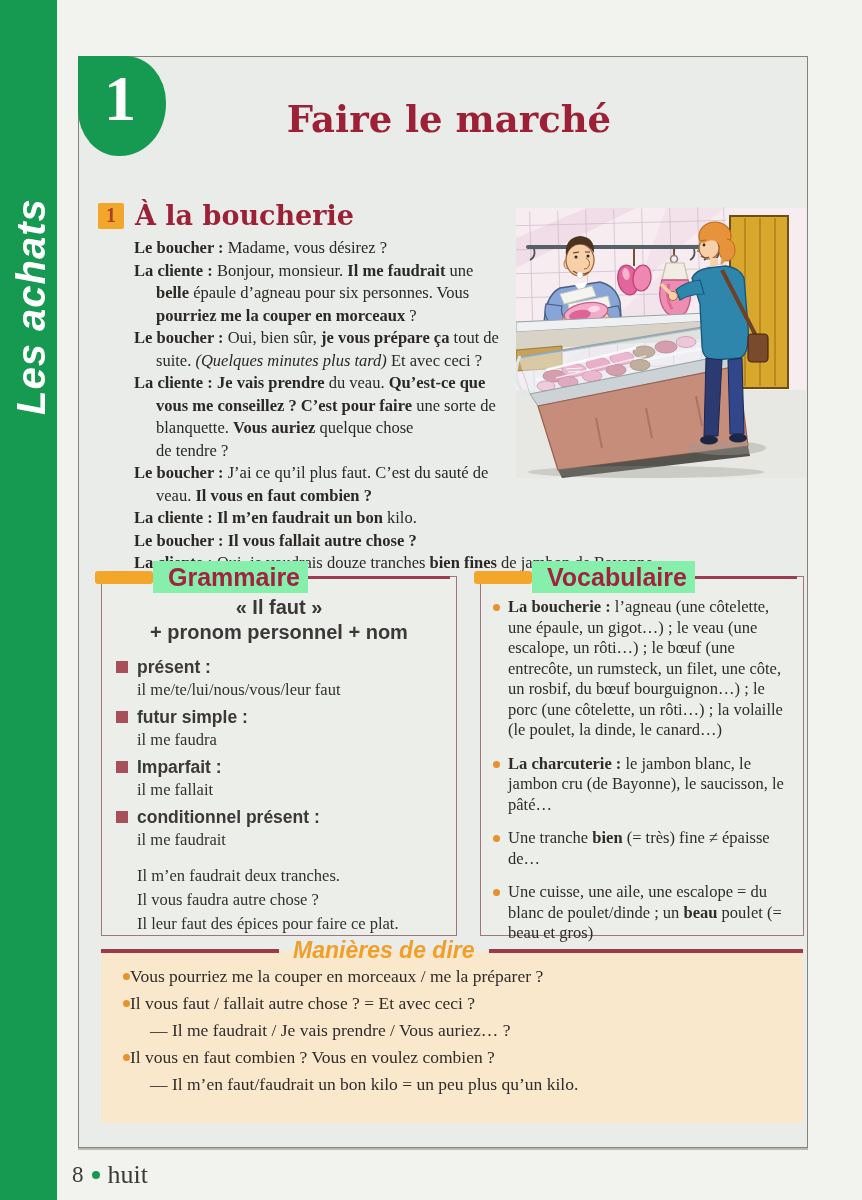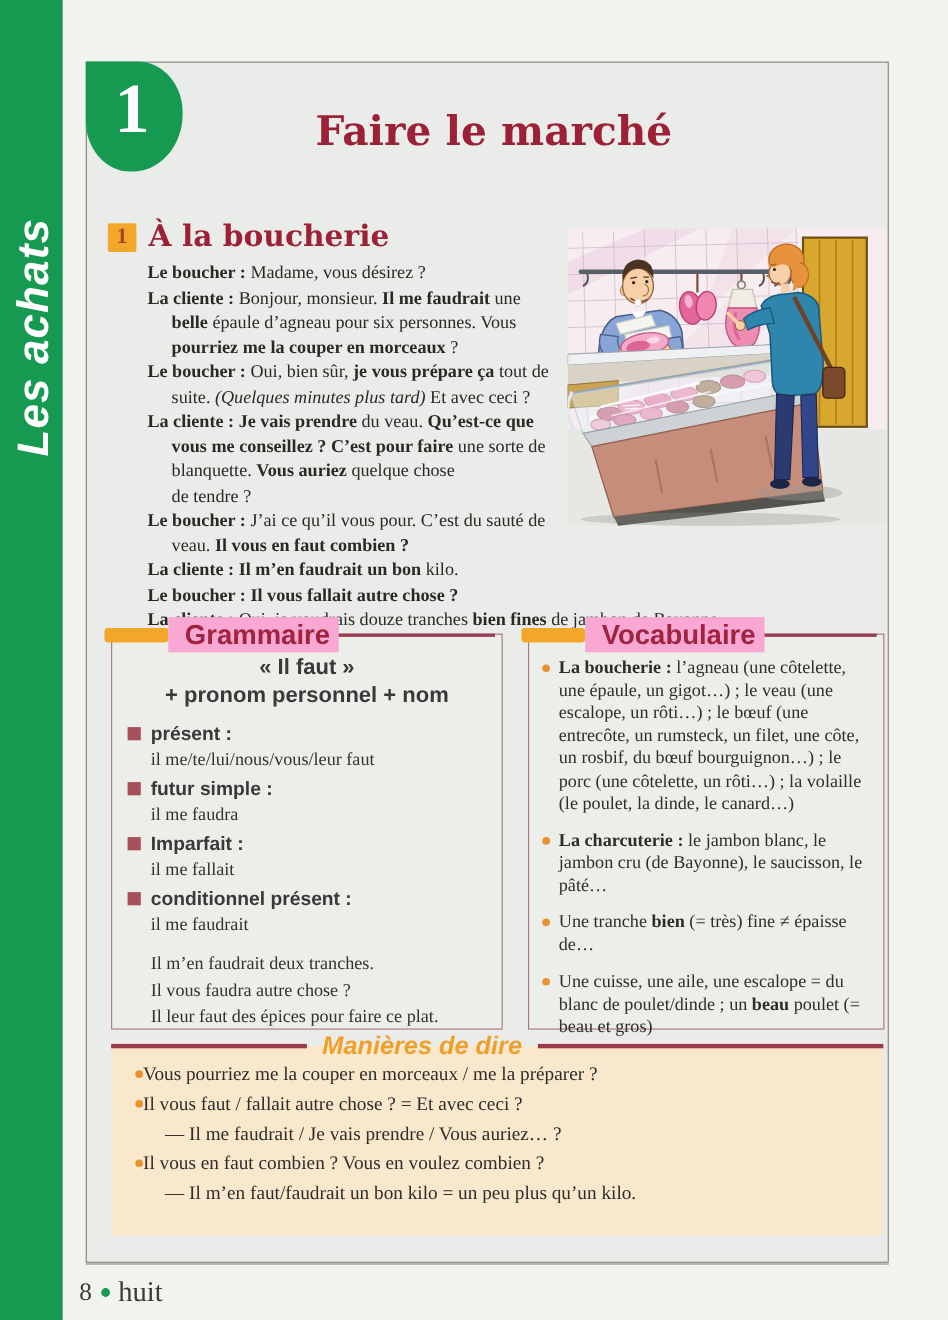--- a/index.html
+++ b/index.html
@@ -29,21 +29,21 @@
   .i{font-style:italic;}
 
   .illustration{position:absolute;left:437px;top:150px;width:290px;height:272px;}
 
   
   .panel{position:absolute;background:#eceee9;border:1.5px solid #a3747e;box-sizing:border-box;}
   .grammaire{left:22px;top:519px;width:356px;height:360px;}
   .vocab{left:401px;top:519px;width:324px;height:360px;}
   .panel-head{position:absolute;top:-16px;left:-7px;right:6px;display:flex;align-items:center;height:32px;}
   .orange-bar{width:58px;height:13px;background:#f2a62a;border-radius:3px;flex:none;}
-  .panel-title{font-family:"Liberation Sans",sans-serif;font-weight:bold;font-size:25px;color:#a02440;padding:0 8px 0 15px;background:#f9a8d4;line-height:32px;}
+  .panel-title{font-family:"Liberation Sans",sans-serif;font-weight:bold;font-size:25px;color:#a02440;padding:0 8px 0 15px;background:#86efac;line-height:32px;}
   .panel-head::after{content:"";flex:1;height:3px;background:#9b3e51;}
 
   .gram-sub{margin-top:18px;text-align:center;font-family:"Liberation Sans",sans-serif;font-weight:bold;font-size:20px;color:#3c383a;line-height:25px;}
   .gram-items{margin:12px 0 0 14px;}
   .gram-item{margin-bottom:7px;}
   .gram-label-row{display:flex;align-items:center;gap:9px;height:20px;}
   .sq{width:12px;height:12px;background:#a8505a;flex:none;}
   .gram-label{font-family:"Liberation Sans",sans-serif;font-weight:bold;font-size:17.5px;color:#3c383a;}
   .gram-ex{margin:2px 0 0 21px;font-size:16.5px;line-height:21px;color:#33302e;}
   .gram-examples{margin:14px 0 0 35px;font-size:16.5px;line-height:24px;color:#33302e;}
@@ -98,21 +98,21 @@
     <div class="dline"><span class="b">Le boucher : </span><span>Madame, vous désirez ?</span></div>
         <div class="dline"><span class="b">La cliente : </span><span>Bonjour, monsieur. </span><span class="b">Il me faudrait</span><span> une</span></div>
         <div class="dline indent"><span class="b">belle </span><span>épaule d’agneau pour six personnes. Vous</span></div>
         <div class="dline indent"><span class="b">pourriez me la couper en morceaux</span><span> ?</span></div>
         <div class="dline"><span class="b">Le boucher : </span><span>Oui, bien sûr, </span><span class="b">je vous prépare ça</span><span> tout de</span></div>
         <div class="dline indent"><span>suite. </span><span class="i">(Quelques minutes plus tard)</span><span> Et avec ceci ?</span></div>
         <div class="dline"><span class="b">La cliente : Je vais prendre</span><span> du veau. </span><span class="b">Qu’est-ce que</span></div>
         <div class="dline indent"><span class="b">vous me conseillez ? C’est pour faire</span><span> une sorte de</span></div>
         <div class="dline indent"><span>blanquette. </span><span class="b">Vous auriez</span><span> quelque chose</span></div>
         <div class="dline indent"><span>de tendre ?</span></div>
-        <div class="dline"><span class="b">Le boucher : </span><span>J’ai ce qu’il vous pour. C’est du sauté de</span></div>
+        <div class="dline"><span class="b">Le boucher : </span><span>J’ai ce qu’il plus faut. C’est du sauté de</span></div>
         <div class="dline indent"><span>veau. </span><span class="b">Il vous en faut combien ?</span></div>
         <div class="dline"><span class="b">La cliente : Il m’en faudrait un bon</span><span> kilo.</span></div>
         <div class="dline"><span class="b">Le boucher : Il vous fallait autre chose ?</span></div>
         <div class="dline"><span class="b">La cliente : </span><span>Oui, je voudrais douze tranches </span><span class="b">bien fines</span><span> de jambon de Bayonne.</span></div>
       </div>
 
     <svg class="illustration" viewBox="0 0 290 270" xmlns="http://www.w3.org/2000/svg">
       <rect x="0" y="180" width="290" height="90" fill="#e7e8e3"></rect>
       <g>
         <rect x="0" y="0" width="290" height="182" fill="#f7edf1"></rect>

